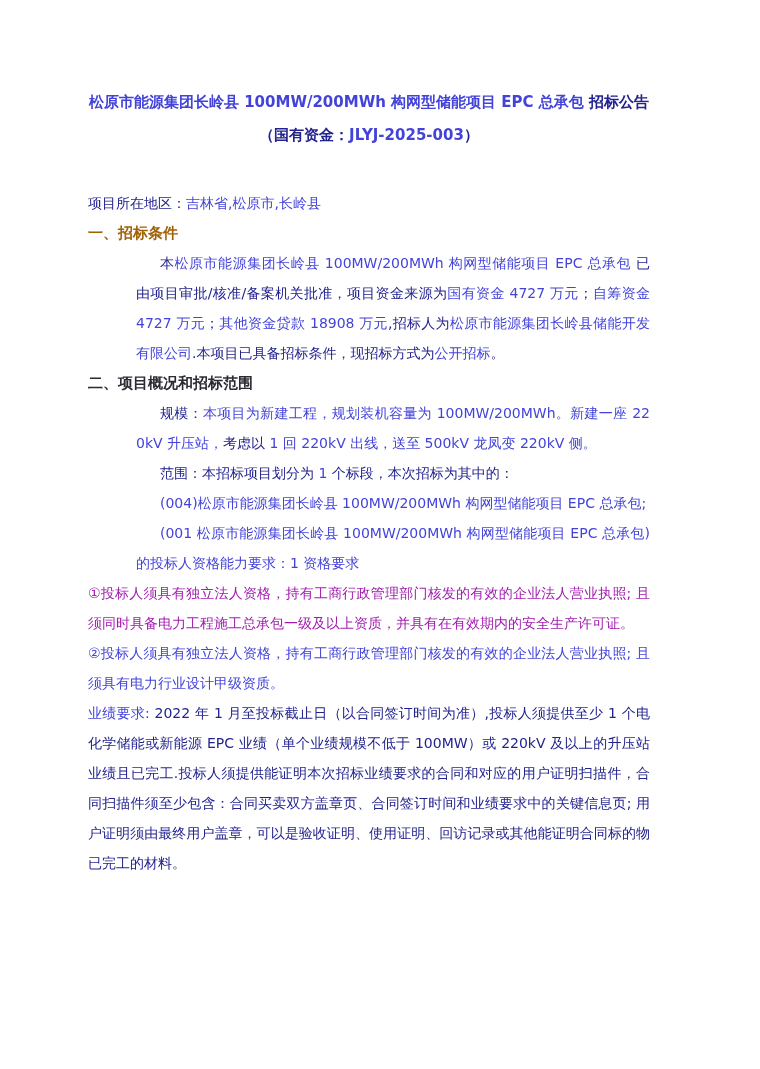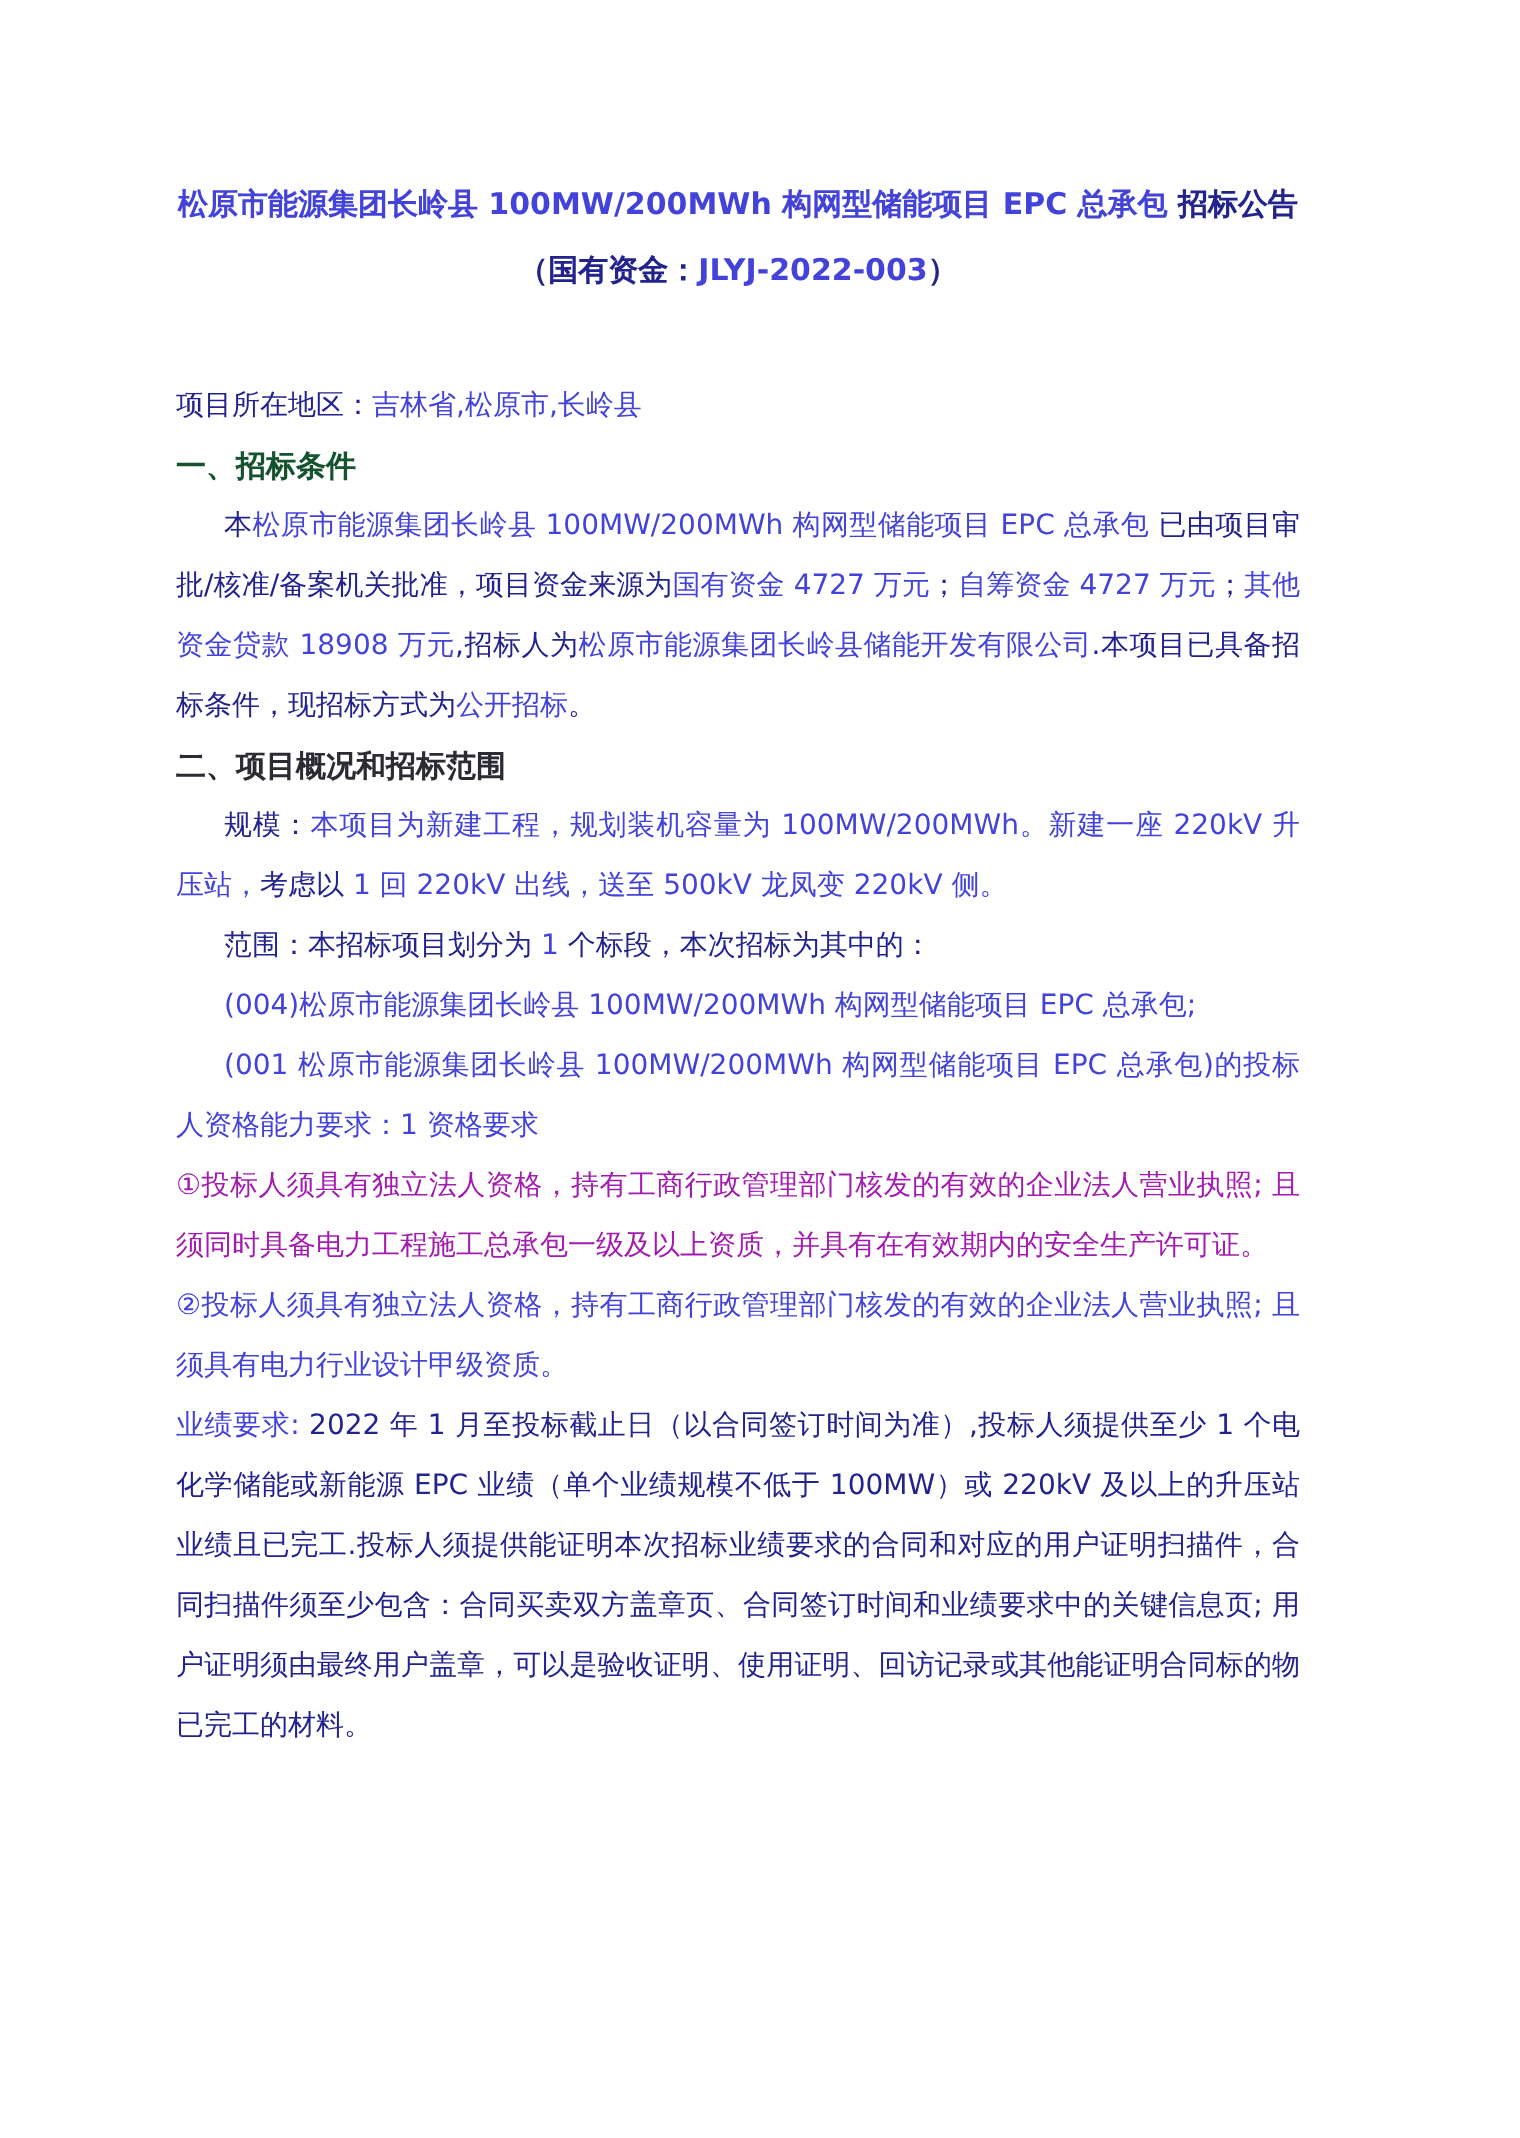--- a/index.html
+++ b/index.html
@@ -37,36 +37,37 @@
     text-align: justify;
     word-break: break-all;
   }
   .para.heading {
     font-size: 15px;
     font-weight: bold;
     text-align: left;
   }
   .para.indent {
     text-indent: 24px;
+    margin-left: 48px;
   }
   .para.plain {
     text-indent: 0;
   }
 </style>
 </head>
 <body>
 
 <div class="page">
   <div class="title-area" id="title-area">
       <div class="para title"><span style="color: rgb(67, 67, 217);">松原市能源集团长岭县 100MW/200MWh 构网型储能项目 EPC 总承包</span><span style="color: rgb(35, 35, 142);"> 招标公告</span></div>
-      <div class="para title"><span style="color: rgb(35, 35, 142);">（国有资金：</span><span style="color: rgb(67, 67, 217);">JLYJ-2022-003</span><span style="color: rgb(35, 35, 142);">）</span></div>
+      <div class="para title"><span style="color: rgb(35, 35, 142);">（国有资金：</span><span style="color: rgb(67, 67, 217);">JLYJ-2025-003</span><span style="color: rgb(35, 35, 142);">）</span></div>
     </div>
   <div class="body-area" id="body-area">
       <div class="para plain"><span style="color: rgb(35, 35, 142);">项目所在地区：</span><span style="color: rgb(67, 67, 217);">吉林省,松原市,长岭县</span></div>
-      <div class="para heading"><span style="color: #14532d;">一、招标条件</span></div>
+      <div class="para heading"><span style="color: #a16207;">一、招标条件</span></div>
       <div class="para indent"><span style="color: rgb(35, 35, 142);">本</span><span style="color: rgb(67, 67, 217);">松原市能源集团长岭县 100MW/200MWh 构网型储能项目 EPC 总承包</span><span style="color: rgb(35, 35, 142);"> 已由项目审批/核准/备案机关批准，项目资金来源为</span><span style="color: rgb(67, 67, 217);">国有资金 4727 万元</span><span style="color: rgb(35, 35, 142);">；</span><span style="color: rgb(67, 67, 217);">自筹资金 4727 万元</span><span style="color: rgb(35, 35, 142);">；</span><span style="color: rgb(67, 67, 217);">其他资金贷款 18908 万元</span><span style="color: rgb(35, 35, 142);">,招标人为</span><span style="color: rgb(67, 67, 217);">松原市能源集团长岭县储能开发有限公司</span><span style="color: rgb(35, 35, 142);">.本项目已具备招标条件，现招标方式为</span><span style="color: rgb(67, 67, 217);">公开招标</span><span style="color: rgb(35, 35, 142);">。</span></div>
       <div class="para heading"><span style="color: rgb(43, 43, 51);">二、项目概况和招标范围</span></div>
       <div class="para indent"><span style="color: rgb(35, 35, 142);">规模：</span><span style="color: rgb(67, 67, 217);">本项目为新建工程，规划装机容量为 100MW/200MWh。新建一座 220kV 升压站，</span><span style="color: rgb(35, 35, 142);">考虑以</span><span style="color: rgb(67, 67, 217);"> 1 回 220kV 出线，送至 500kV 龙凤变 220kV 侧。</span></div>
       <div class="para indent"><span style="color: rgb(35, 35, 142);">范围：本招标项目划分为 </span><span style="color: rgb(67, 67, 217);">1</span><span style="color: rgb(35, 35, 142);"> 个标段，本次招标为其中的：</span></div>
       <div class="para indent"><span style="color: rgb(67, 67, 217);">(004)松原市能源集团长岭县 100MW/200MWh 构网型储能项目 EPC 总承包;</span></div>
       <div class="para indent"><span style="color: rgb(67, 67, 217);">(001 松原市能源集团长岭县 100MW/200MWh 构网型储能项目 EPC 总承包)的投标人资格能力要求：1 资格要求</span></div>
       <div class="para plain"><span style="color: #a21caf;">①投标人须具有独立法人资格，持有工商行政管理部门核发的有效的企业法人营业执照; 且须同时具备电力工程施工总承包一级及以上资质，并具有在有效期内的安全生产许可证。</span></div>
       <div class="para plain"><span style="color: rgb(67, 67, 217);">②投标人须具有独立法人资格，持有工商行政管理部门核发的有效的企业法人营业执照; 且须具有电力行业设计甲级资质。</span></div>
       <div class="para plain"><span style="color: rgb(67, 67, 217);">业绩要求: </span><span style="color: rgb(35, 35, 142);">2022 年 1 月至投标截止日（以合同签订时间为准）,投标人须提供至少 1 个电化学储能或新能源 EPC 业绩（单个业绩规模不低于 100MW）或 220kV 及以上的升压站业绩且已完工.投标人须提供能证明本次招标业绩要求的合同和对应的用户证明扫描件，合同扫描件须至少包含：合同买卖双方盖章页、合同签订时间和业绩要求中的关键信息页; 用户证明须由最终用户盖章，可以是验收证明、使用证明、回访记录或其他能证明合同标的物已完工的材料。</span></div>
     </div>

